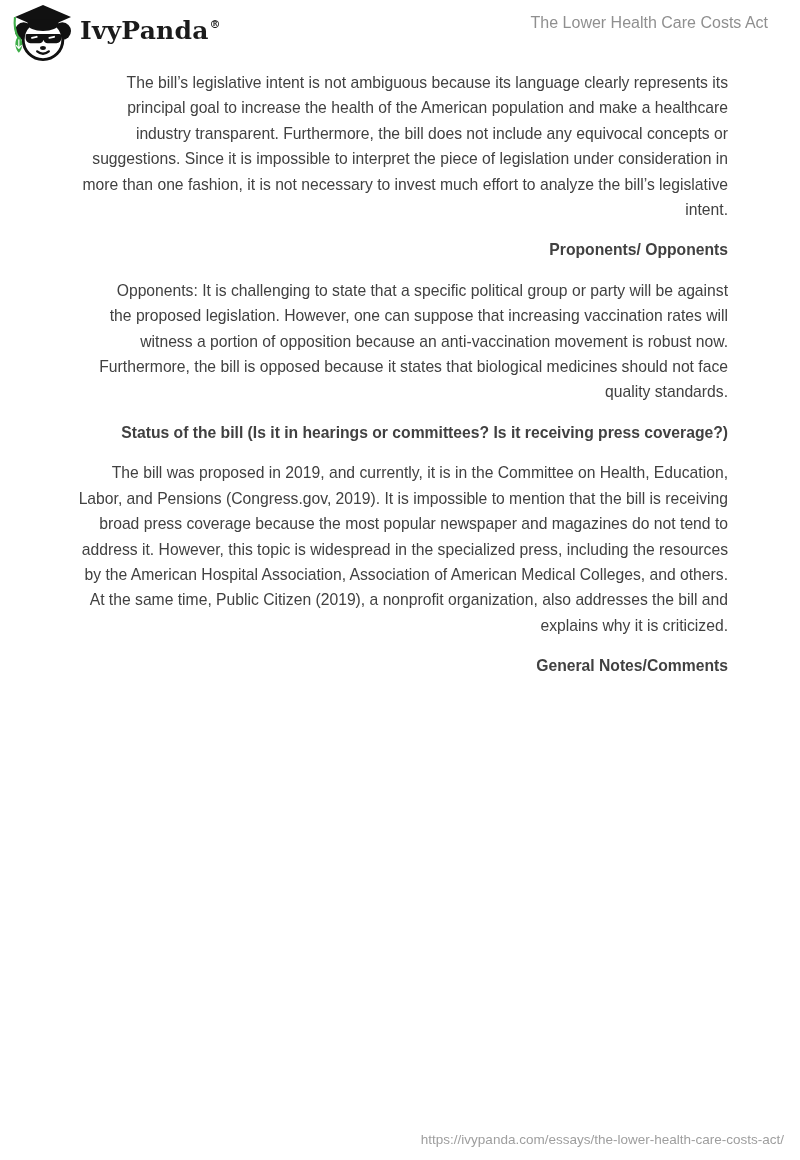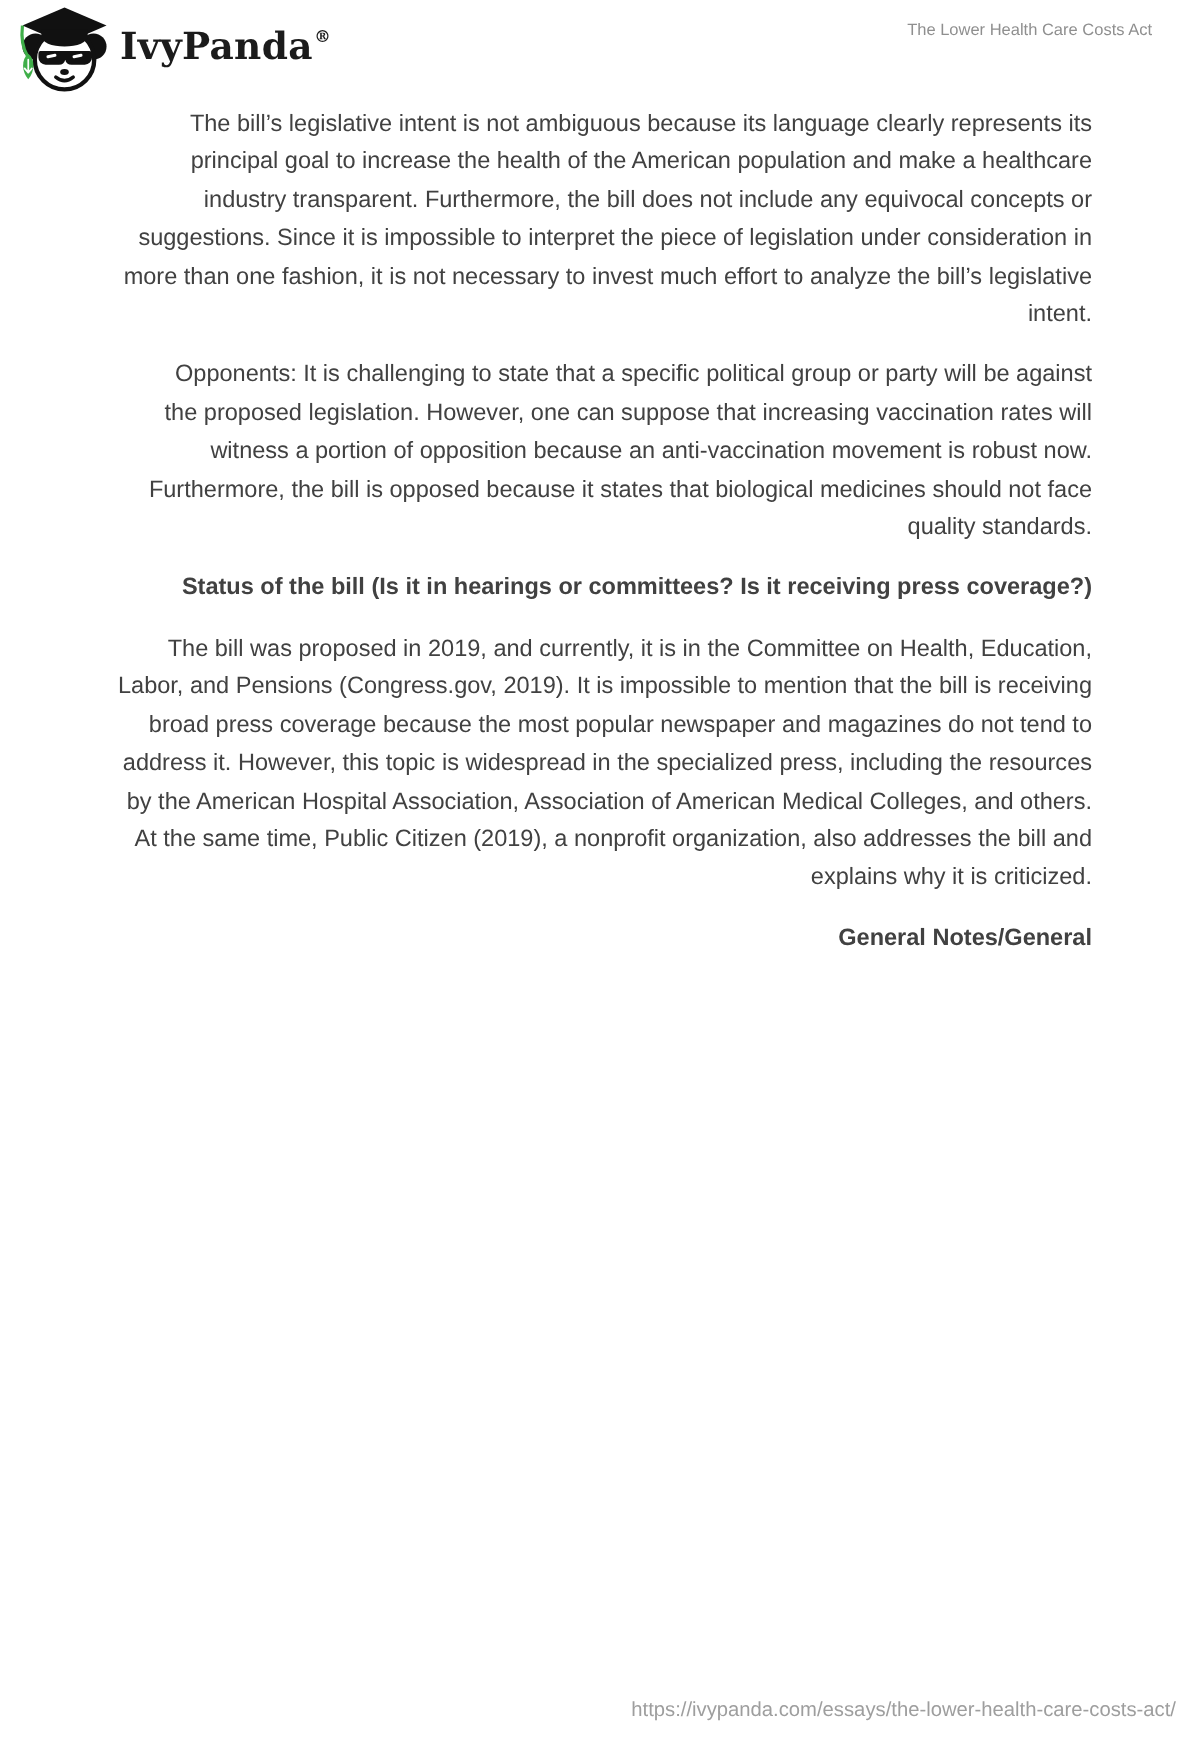--- a/index.html
+++ b/index.html
@@ -36,21 +36,21 @@
   .brand .reg {
     font-size: 11px;
     vertical-align: 11px;
     margin-left: 1px;
     font-weight: 700;
   }
   .doc-title {
     position: absolute;
     right: 32px;
     top: 14px;
-    font-size: 11px;
+    font-size: 16px;
     color: #8f8f8f;
   }
 
   
   .content { padding: 0 72px 0 73px; text-align: right; }
   .content p,
   .content h3 {
     margin: 0 0 15px 0;
     font-size: 15.7px;
     line-height: 25.4px;
@@ -97,21 +97,22 @@
         <path d="M9 33 c5 3.5 4.5 13 0 17.5 c-4.5 -4.5 -5 -14 0 -17.5 z" fill="#3fae49"></path>
         <path d="M9 37 v9 M9 46 l-2.5 -3 M9 46 l2.5 -3" stroke="#ffffff" stroke-width="1.2" fill="none" stroke-linecap="round"></path>
       </svg>
     </span>
     <span class="brand"><span>IvyPanda</span><span class="reg">®</span></span>
     <span class="doc-title">The Lower Health Care Costs Act</span>
   </header>
 
   <main class="content">
     <p>The bill’s legislative intent is not ambiguous because its language clearly represents its principal goal to increase the health of the American population and make a healthcare industry transparent. Furthermore, the bill does not include any equivocal concepts or suggestions. Since it is impossible to interpret the piece of legislation under consideration in more than one fashion, it is not necessary to invest much effort to analyze the bill’s legislative intent.</p>
+    <h3>Proponents/ Opponents</h3>
     <p>Opponents: It is challenging to state that a specific political group or party will be against the proposed legislation. However, one can suppose that increasing vaccination rates will witness a portion of opposition because an anti-vaccination movement is robust now. Furthermore, the bill is opposed because it states that biological medicines should not face quality standards.</p>
     <h3>Status of the bill (Is it in hearings or committees? Is it receiving press coverage?)</h3>
     <p>The bill was proposed in 2019, and currently, it is in the Committee on Health, Education, Labor, and Pensions (Congress.gov, 2019). It is impossible to mention that the bill is receiving broad press coverage because the most popular newspaper and magazines do not tend to address it. However, this topic is widespread in the specialized press, including the resources by the American Hospital Association, Association of American Medical Colleges, and others. At the same time, Public Citizen (2019), a nonprofit organization, also addresses the bill and explains why it is criticized.</p>
-    <h3>General Notes/General</h3>
+    <h3>General Notes/Comments</h3>
   </main>
 
   <span class="doc-footer-url">https://ivypanda.com/essays/the-lower-health-care-costs-act/</span>
 
 </div>
 
 </body></html>

